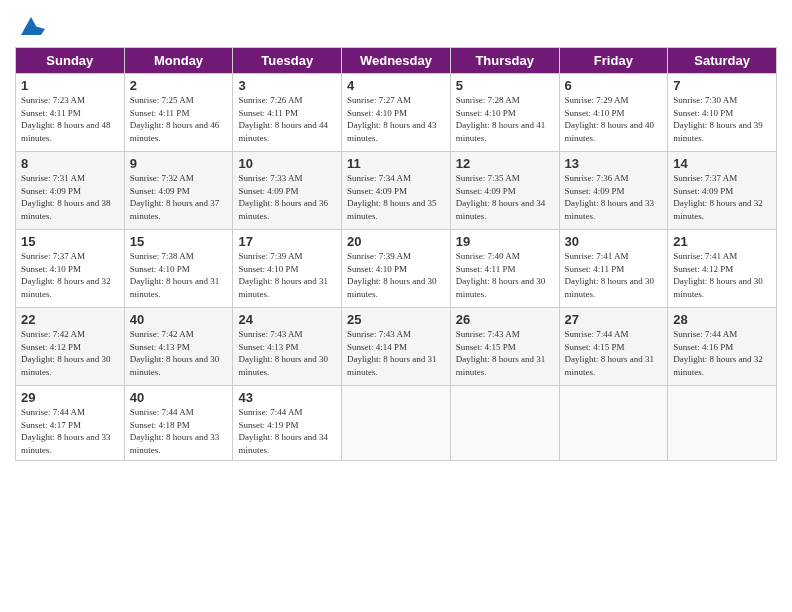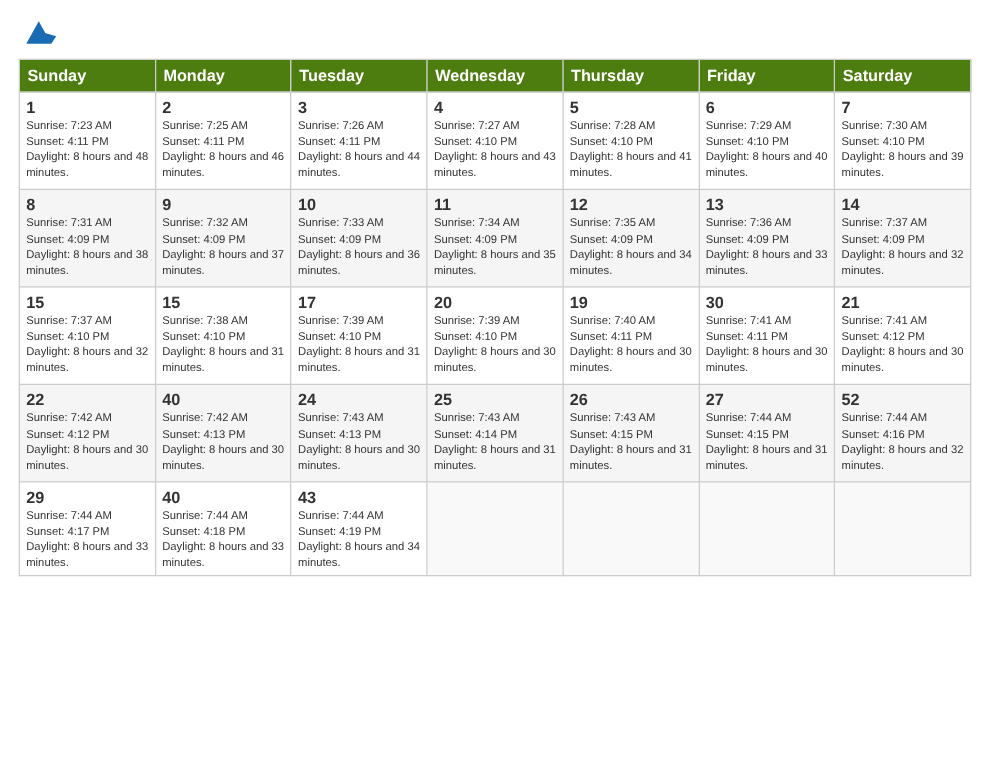--- a/index.html
+++ b/index.html
@@ -56,23 +56,23 @@
     }
     .location {
       font-size: 14px;
       color: #555;
     }
     .calendar {
       width: 100%;
       border-collapse: collapse;
     }
     .calendar th {
-      background-color: #4d7c0f;
+      background-color: #701a75;
       color: white;
-      text-align: left;
+      text-align: center;
       padding: 5px 6px;
       font-size: 13px;
       font-weight: bold;
       border: 1px solid #ccc;
     }
     .calendar td {
       vertical-align: top;
       border: 1px solid #ccc;
       padding: 4px 5px;
       font-size: 9.5px;
@@ -88,20 +88,21 @@
       font-size: 13px;
       font-weight: bold;
       color: #333;
       display: block;
       margin-bottom: 1px;
     }
     .day-info {
       font-size: 9px;
       line-height: 1.4;
       color: #333;
+      font-family: Liberation Serif, serif;
     }
     .empty-cell {
       background: #f9f9f9 !important;
     }
     .last-row td {
       height: 72px;
     }
   </style>
 </head>
 <body>
@@ -354,21 +355,21 @@
       </td>
           <td>
         <span class="day-number">27</span>
         <div class="day-info">
           Sunrise: 7:44 AM<br>
           Sunset: 4:15 PM<br>
           Daylight: 8 hours and 31 minutes.
         </div>
       </td>
           <td>
-        <span class="day-number">52</span>
+        <span class="day-number">28</span>
         <div class="day-info">
           Sunrise: 7:44 AM<br>
           Sunset: 4:16 PM<br>
           Daylight: 8 hours and 32 minutes.
         </div>
       </td>
         </tr>
         <tr class="last-row">
           <td>
         <span class="day-number">29</span>

